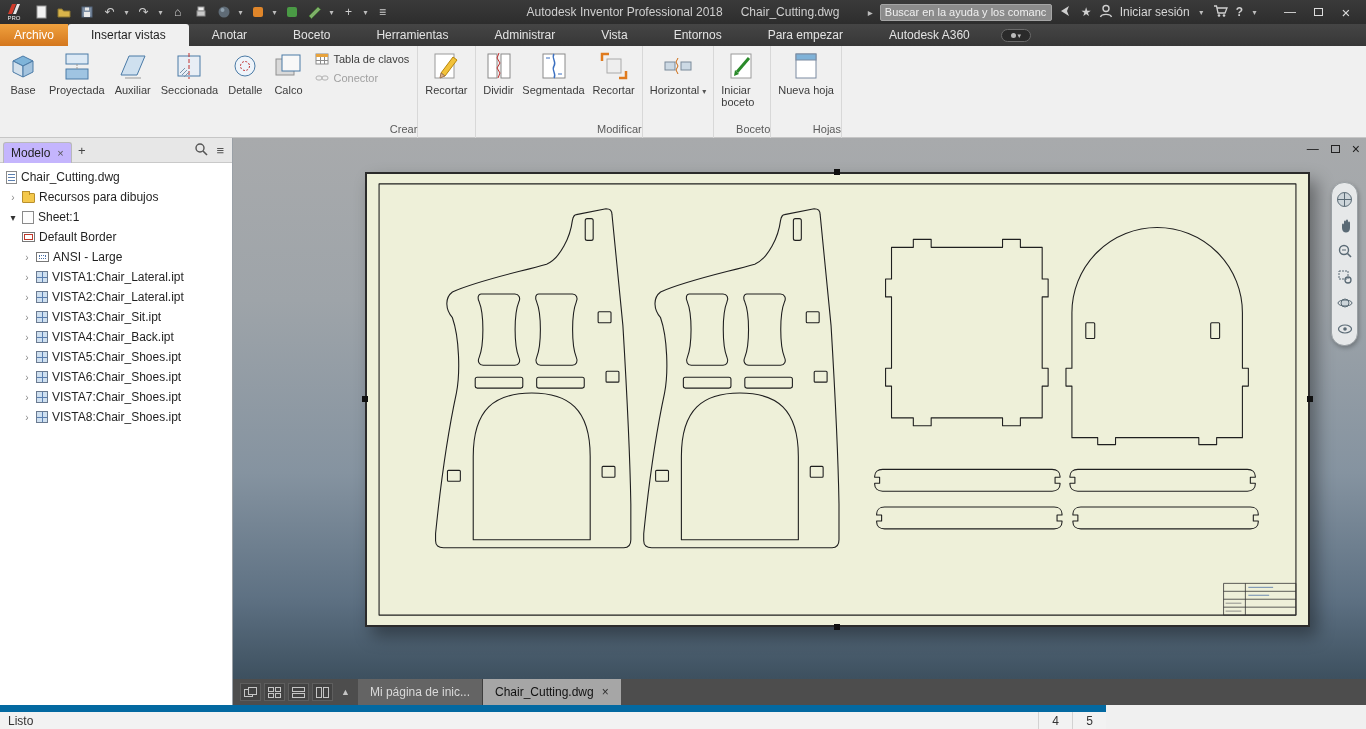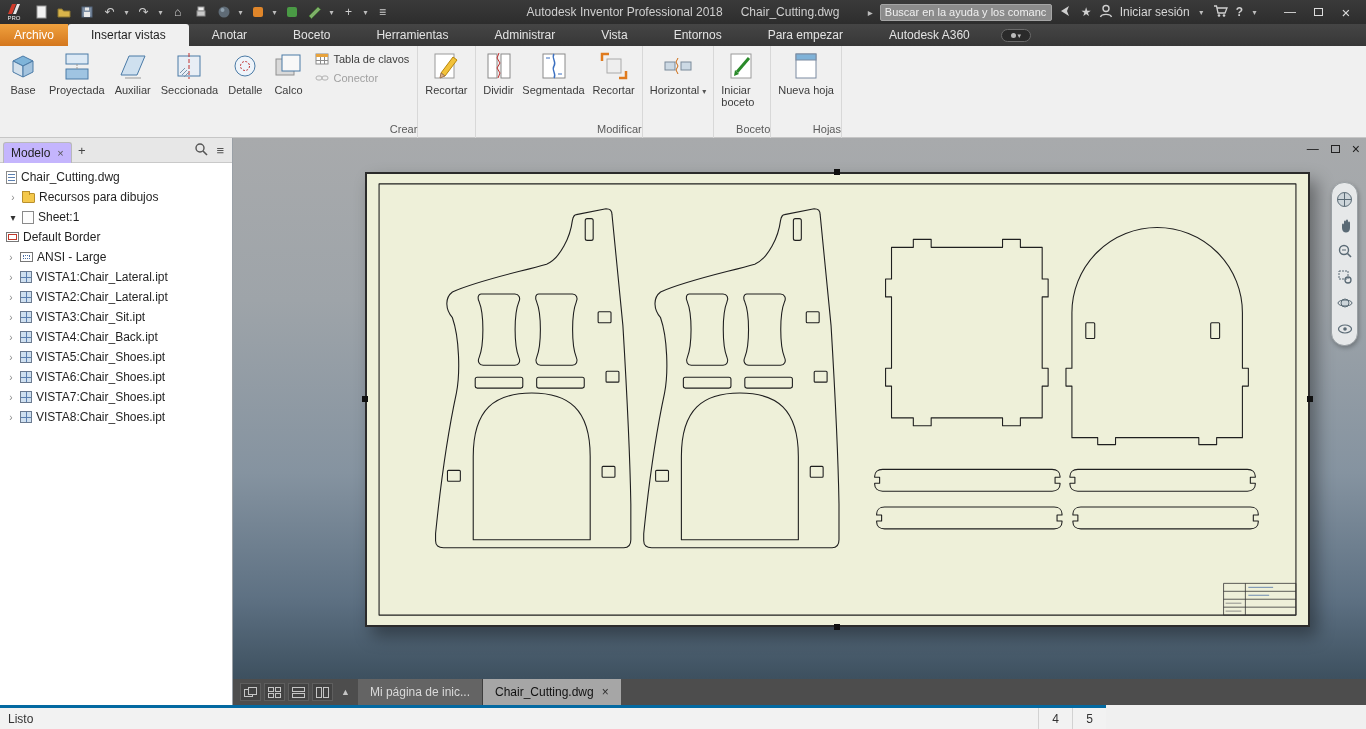--- a/index.html
+++ b/index.html
@@ -49,21 +49,21 @@
 
   
   .browser{left:0;top:138px;width:233px;height:567px;background:#fff;border-right:1px solid #9aa0a6;display:flex;flex-direction:column;z-index:20}
   .bheader{height:25px;background:#e7e7e7;border-bottom:1px solid #c9c9c9;display:flex;align-items:center}
   .btab{height:21px;margin:4px 0 0 3px;background:#c4b5fd;border:1px solid #b9b9b9;border-bottom:none;border-radius:3px 3px 0 0;display:flex;align-items:center;padding:0 7px;gap:7px;font-size:12px;color:#222}
   .btab .x{color:#555;font-size:11px;cursor:pointer}
   .bplus{width:20px;text-align:center;color:#444;font-size:13px;cursor:pointer}
   .bh-right{margin-left:auto;display:flex;align-items:center;gap:8px;padding-right:8px;color:#555}
   .tree{flex:1;overflow:hidden;padding-top:4px}
   .trow{height:20px;display:flex;align-items:center;gap:4px;font-size:12px;color:#1f1f1f;cursor:pointer;white-space:nowrap}
-  .ind0{padding-left:6px}.ind1{padding-left:8px}.ind2{padding-left:6px}
+  .ind0{padding-left:6px}.ind1{padding-left:8px}.ind2{padding-left:22px}
   .tw{width:10px;text-align:center;color:#8a8a8a;font-size:10px;flex:none}
   .tw.exp{color:#333}
   .ti{flex:none;display:inline-block}
   .ti-dwg{width:11px;height:13px;background:#fff;border:1px solid #8a8a8a;position:relative}
   .ti-dwg::after{content:"";position:absolute;left:1px;top:2px;width:7px;height:7px;background:repeating-linear-gradient(#5b7fb0 0 1px,transparent 1px 3px)}
   .ti-folder{width:13px;height:10px;background:#f4c84b;border:1px solid #b98f2c;border-radius:1px;position:relative;margin-top:2px}
   .ti-folder::before{content:"";position:absolute;left:-1px;top:-3px;width:6px;height:3px;background:#f4c84b;border:1px solid #b98f2c;border-bottom:none}
   .ti-sheet{width:12px;height:13px;background:#fdfdfd;border:1px solid #8a8a8a}
   .ti-border{width:13px;height:10px;border:1px solid #777;background:#fff;position:relative}
   .ti-border::after{content:"";position:absolute;inset:1px;border:1px solid #c0392b}
@@ -84,21 +84,21 @@
   .docbar{left:233px;top:679px;width:1133px;height:26px;background:#4d4d4d;display:flex;align-items:center;z-index:22}
   .layicons{display:flex;gap:3px;margin-left:7px}
   .laybtn{width:21px;height:18px;background:#424242;border:1px solid #5e5e5e;display:flex;align-items:center;justify-content:center;cursor:pointer}
   .uptri{color:#c5c5c5;font-size:9px;margin:0 8px;cursor:pointer}
   .dtab{height:26px;display:flex;align-items:center;padding:0 12px;font-size:12px;gap:8px;cursor:pointer}
   .dtab.inactive{background:#646464;color:#d9d9d9;border-right:1px solid #3d3d3d}
   .dtab.active{background:#a6a6a6;color:#111}
   .dtab .x{font-size:12px;color:#2d2d2d}
 
   
-  .statusbar{left:0;top:705px;width:1106px;height:24px;background:#f2f2f2;border-top:3px solid #0369a1;display:flex;align-items:center;z-index:30}
+  .statusbar{left:0;top:705px;width:1106px;height:24px;background:#f2f2f2;border-top:7px solid #0369a1;display:flex;align-items:center;z-index:30}
   .status-text{padding-left:8px;color:#333}
   .pagecells{margin-left:auto;display:flex;height:100%}
   .pcell{width:34px;border-left:1px solid #d2d2d2;display:flex;align-items:center;justify-content:center;color:#333}
 </style>
 </head>
 <body>
 
 <div class="abs titlebar">
   <div class="logo">
     <svg width="14" height="11" viewBox="0 0 14 11">

